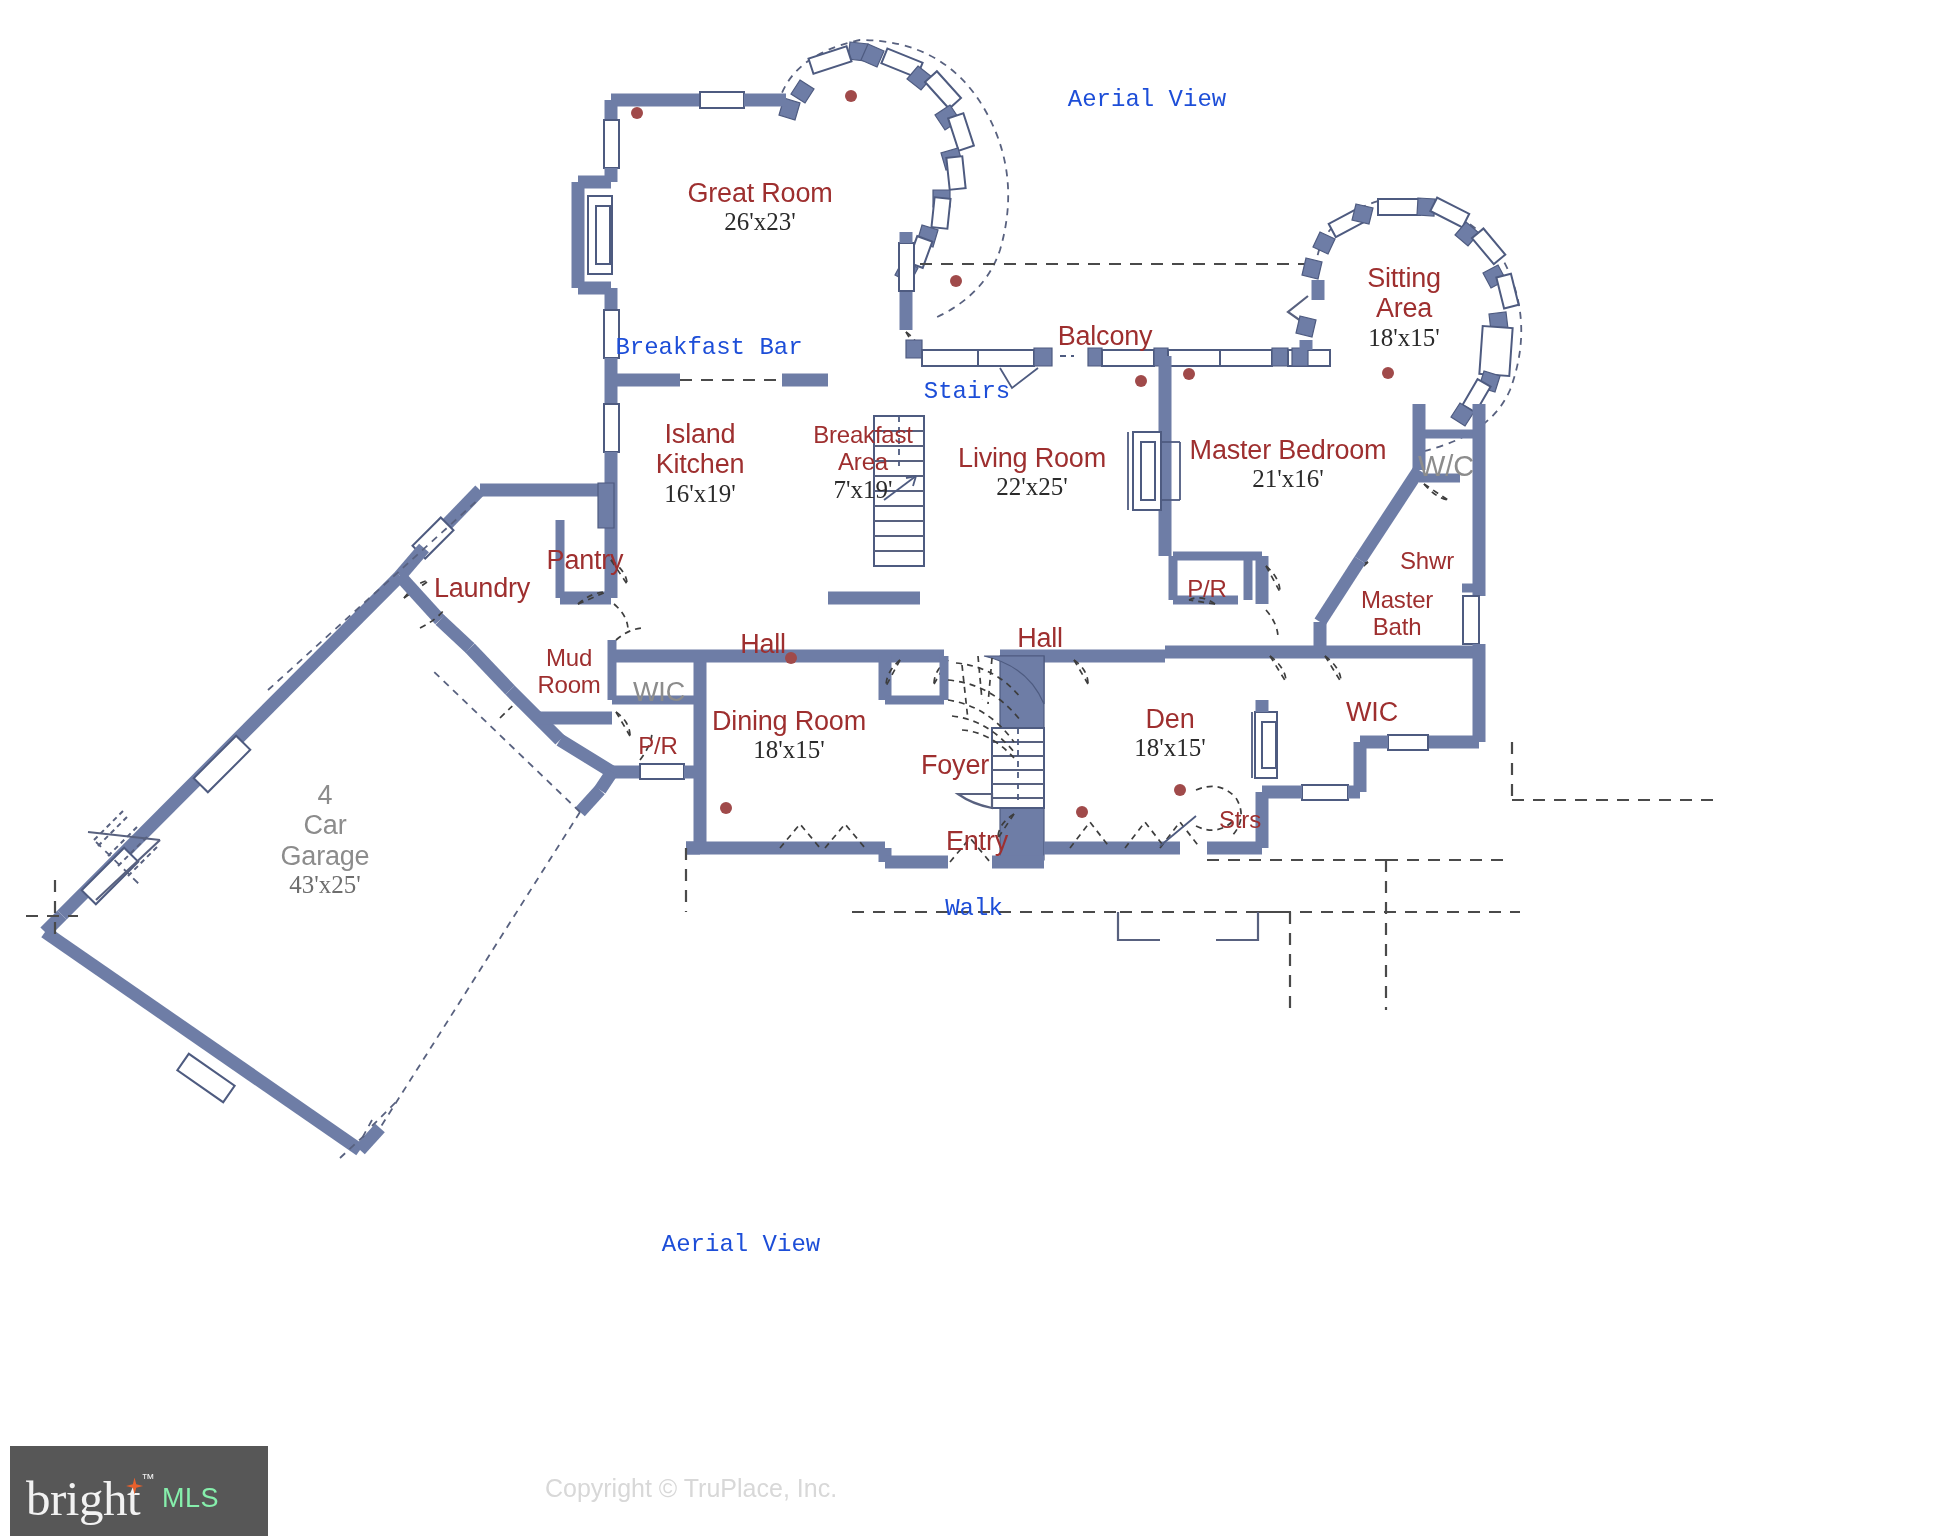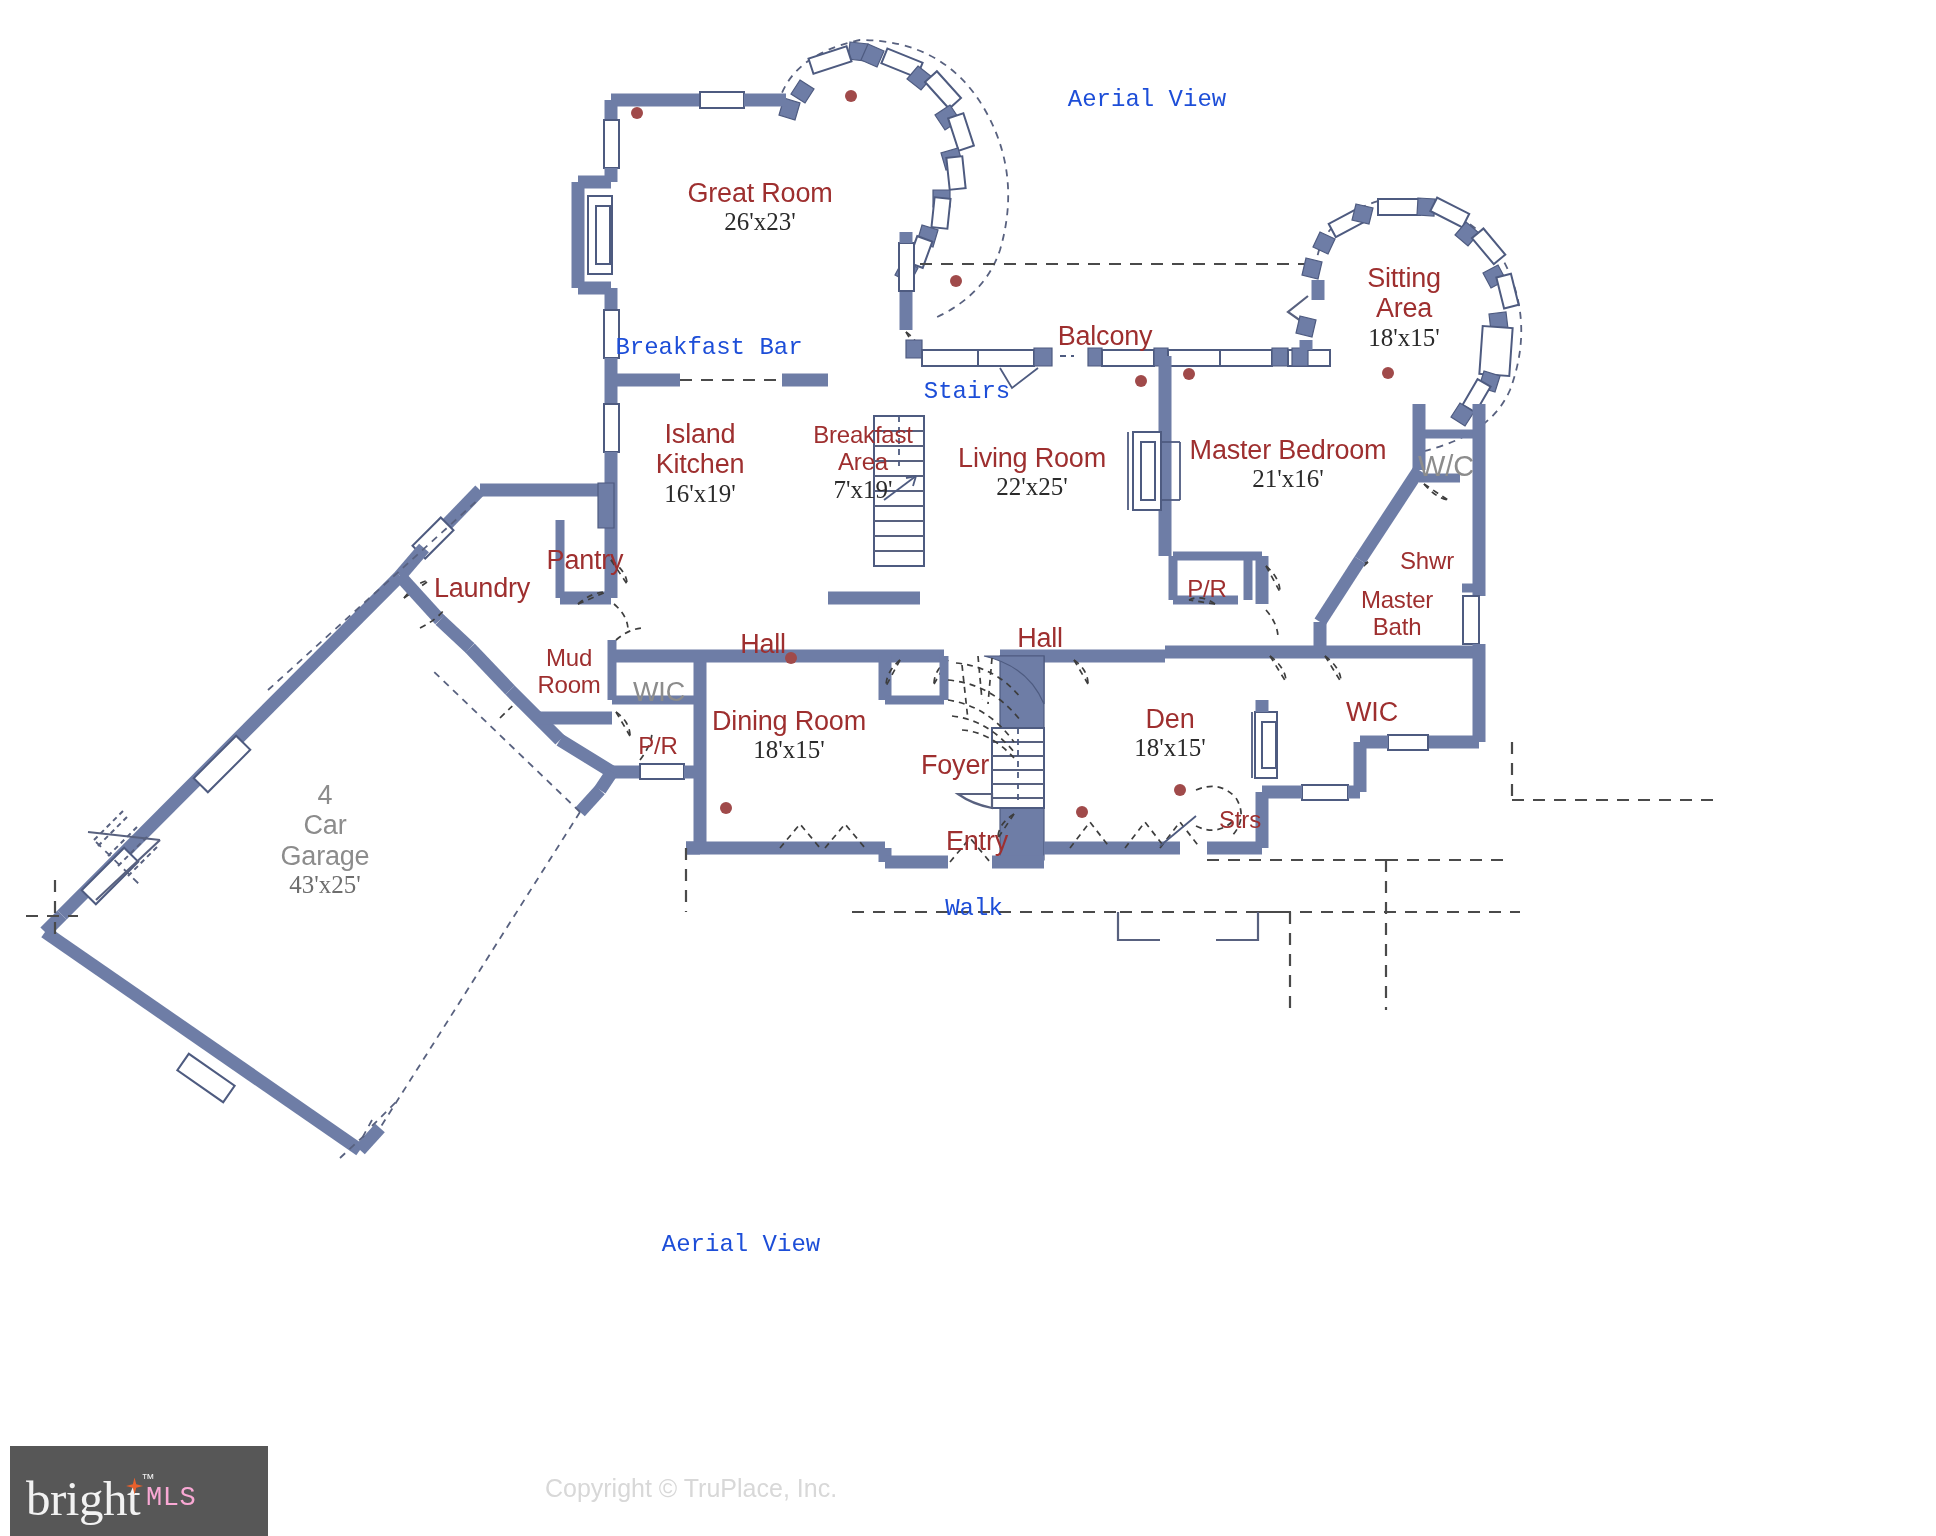--- a/index.html
+++ b/index.html
@@ -106,24 +106,24 @@
   }
   #mls-tm {
     position: absolute;
     right: -14px;
     top: -2px;
     color: #f2f2f2;
     font-size: 13px;
     font-family: "Liberation Sans", sans-serif;
   }
   #mls-suffix {
-    color: #f9a8d4;
-    font-family: Liberation Mono, monospace;
+    color: #86efac;
+    font-family: Liberation Sans, sans-serif;
     font-size: 27px;
-    margin-left: 6px;
+    margin-left: 22px;
     letter-spacing: 0.5px;
   }
   #copyright {
     position: absolute;
     left: 0;
     top: 42px;
     width: 1552px;
     text-align: center;
     color: #d8d8d8;
     font-family: "Liberation Sans", sans-serif;

